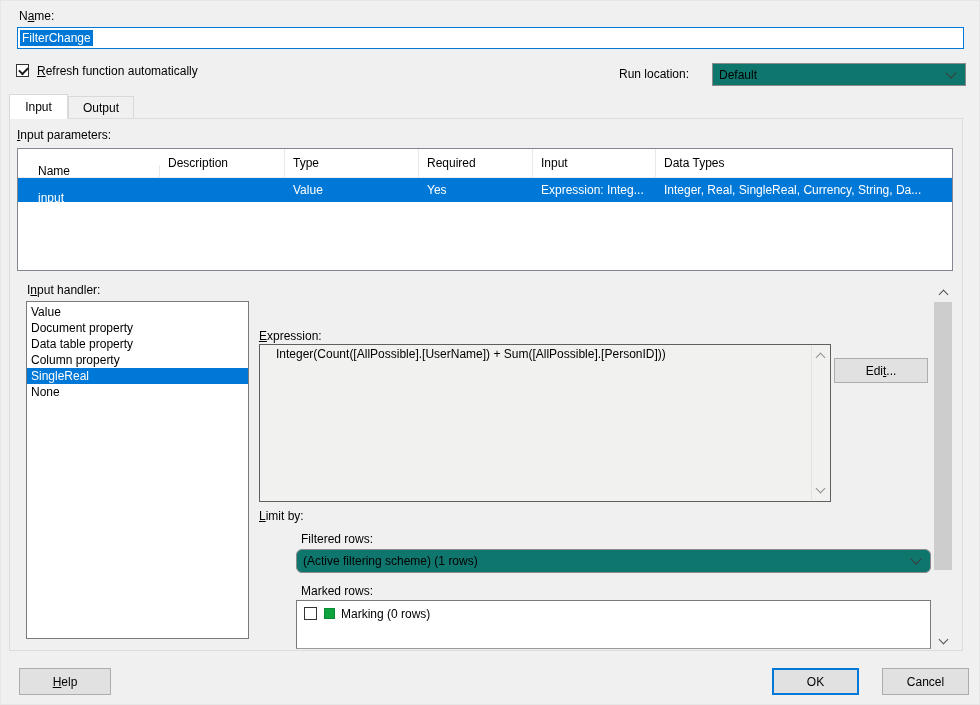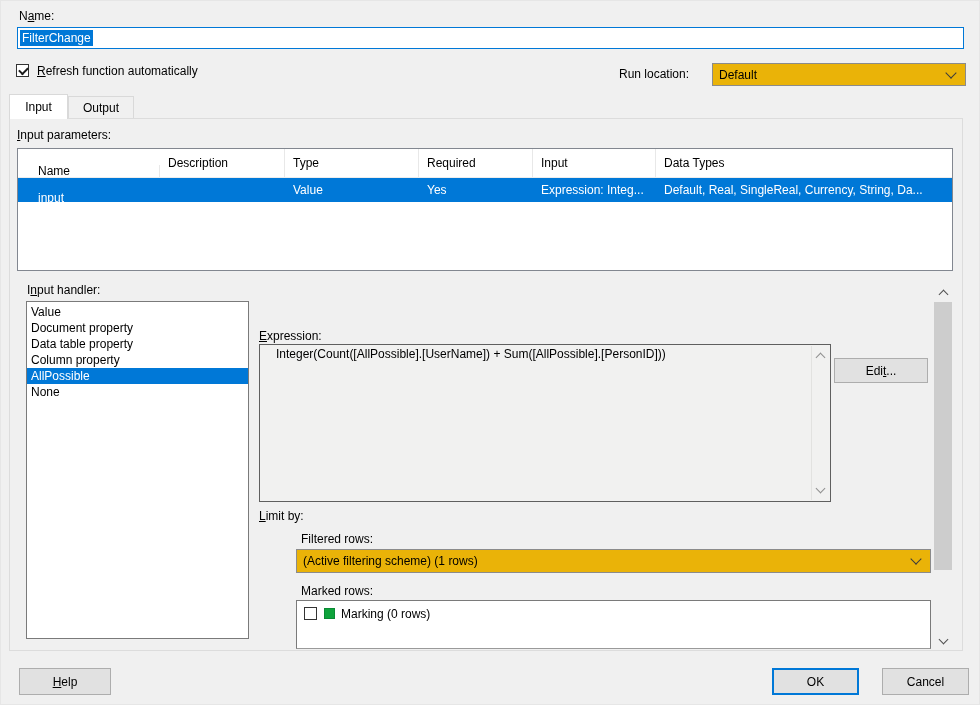--- a/index.html
+++ b/index.html
@@ -21,21 +21,21 @@
 
   
   .cb{position:absolute;width:13px;height:13px;background:#fff;border:1px solid #333;box-sizing:border-box;}
   .cb .check{
     position:absolute;left:2px;top:2px;width:7px;height:4px;
     border-left:2px solid #1b1b1b;border-bottom:2px solid #1b1b1b;transform:rotate(-45deg);
   }
 
   
   .combo{
-    position:absolute;background:#eab308;border:1px solid #8b8b8b;
+    position:absolute;background:#0f766e;border:1px solid #8b8b8b;
     display:flex;align-items:center;padding:0 24px 0 6px;box-sizing:border-box;
     white-space:nowrap;overflow:hidden;
   }
   .chev{
     position:absolute;right:10px;top:50%;width:7px;height:7px;margin-top:-6px;
     border-right:1px solid #3c3c3c;border-bottom:1px solid #3c3c3c;transform:rotate(45deg);
   }
 
   
   .tab{position:absolute;display:flex;align-items:center;justify-content:center;box-sizing:border-box;}
@@ -133,32 +133,32 @@
       <div class="th c3">Required</div>
       <div class="th c4">Input</div>
       <div class="th c5">Data Types</div>
     </div>
     <div class="trow">
       <div class="td c0">input</div>
       <div class="td c1"></div>
       <div class="td c2">Value</div>
       <div class="td c3">Yes</div>
       <div class="td c4">Expression: Integ...</div>
-      <div class="td c5">Default, Real, SingleReal, Currency, String, Da...</div>
+      <div class="td c5">Integer, Real, SingleReal, Currency, String, Da...</div>
     </div>
   </div>
 
   <div class="lbl" style="left:26px;top:282px;"><span>I</span><span class="mn-u">n</span><span>put handler:</span></div>
 
   <div class="listbox" style="left:25px;top:300px;width:223px;height:338px;">
     <div class="li">Value</div>
     <div class="li">Document property</div>
     <div class="li">Data table property</div>
     <div class="li">Column property</div>
-    <div class="li li-sel">AllPossible</div>
+    <div class="li li-sel">SingleReal</div>
     <div class="li">None</div>
   </div>
 
   <div class="lbl" style="left:258px;top:294px;margin-top:48px;"><span></span><span class="mn-u">D</span><span>ata table:</span></div>
 
   <div class="lbl" style="left:258px;top:328px;"><span></span><span class="mn-u">E</span><span>xpression:</span></div>
 
   <div class="exprbox">
     <span>Integer(Count([AllPossible].[UserName]) + Sum([AllPossible].[PersonID]))</span>
     <div class="expr-sb">
@@ -167,21 +167,21 @@
     </div>
   </div>
 
   <div class="btn" style="left:833px;top:357px;width:94px;height:25px;">
       <span><span>Edi</span><span class="mn-u">t</span><span>...</span></span>
     </div>
 
   <div class="lbl" style="left:258px;top:508px;"><span></span><span class="mn-u">L</span><span>imit by:</span></div>
 
   <div class="lbl" style="left:300px;top:531px;">Filtered rows:</div>
-  <div class="combo" style="left:295px;top:548px;width:635px;height:24px;">
+  <div class="combo" style="left:295px;top:548px;width:635px;height:24px;border-radius:6px;">
     <span>(Active filtering scheme) (1 rows)</span>
     <i class="chev"></i>
   </div>
 
   <div class="lbl" style="left:300px;top:583px;">Marked rows:</div>
   <div class="marklist">
     <div class="mark-cb"></div>
     <div class="mark-sq"></div>
     <div class="mark-label">Marking (0 rows)</div>
   </div>

